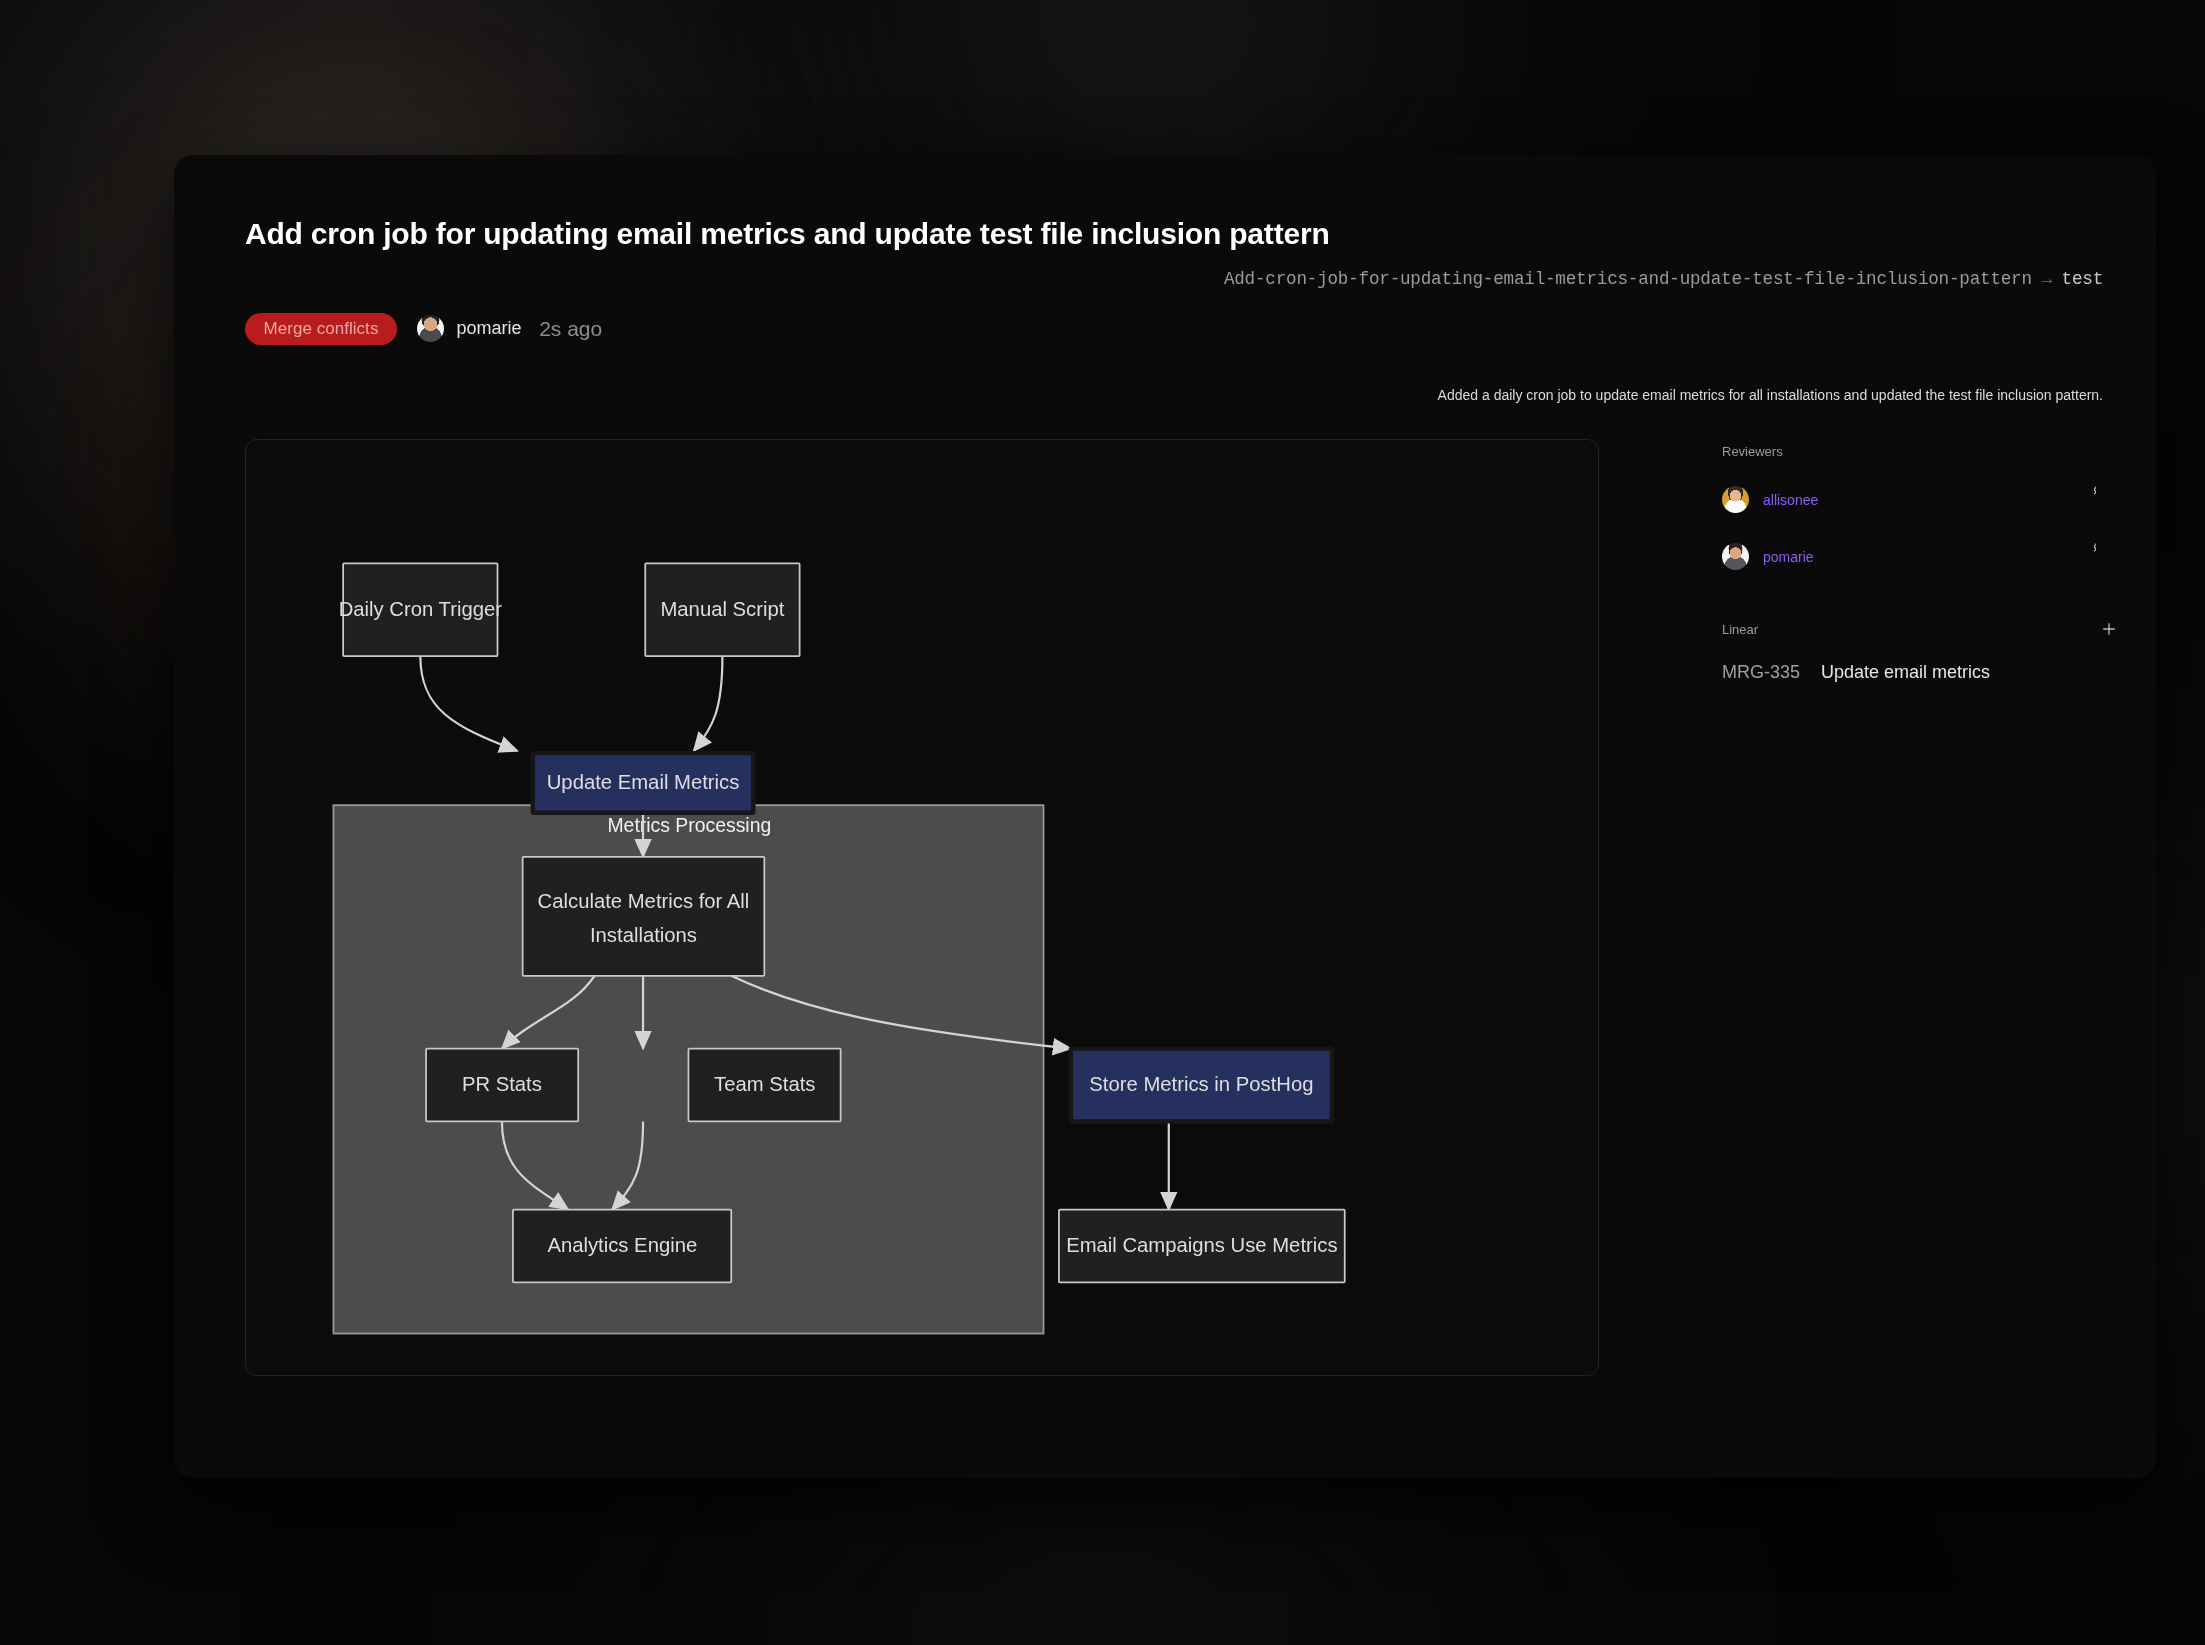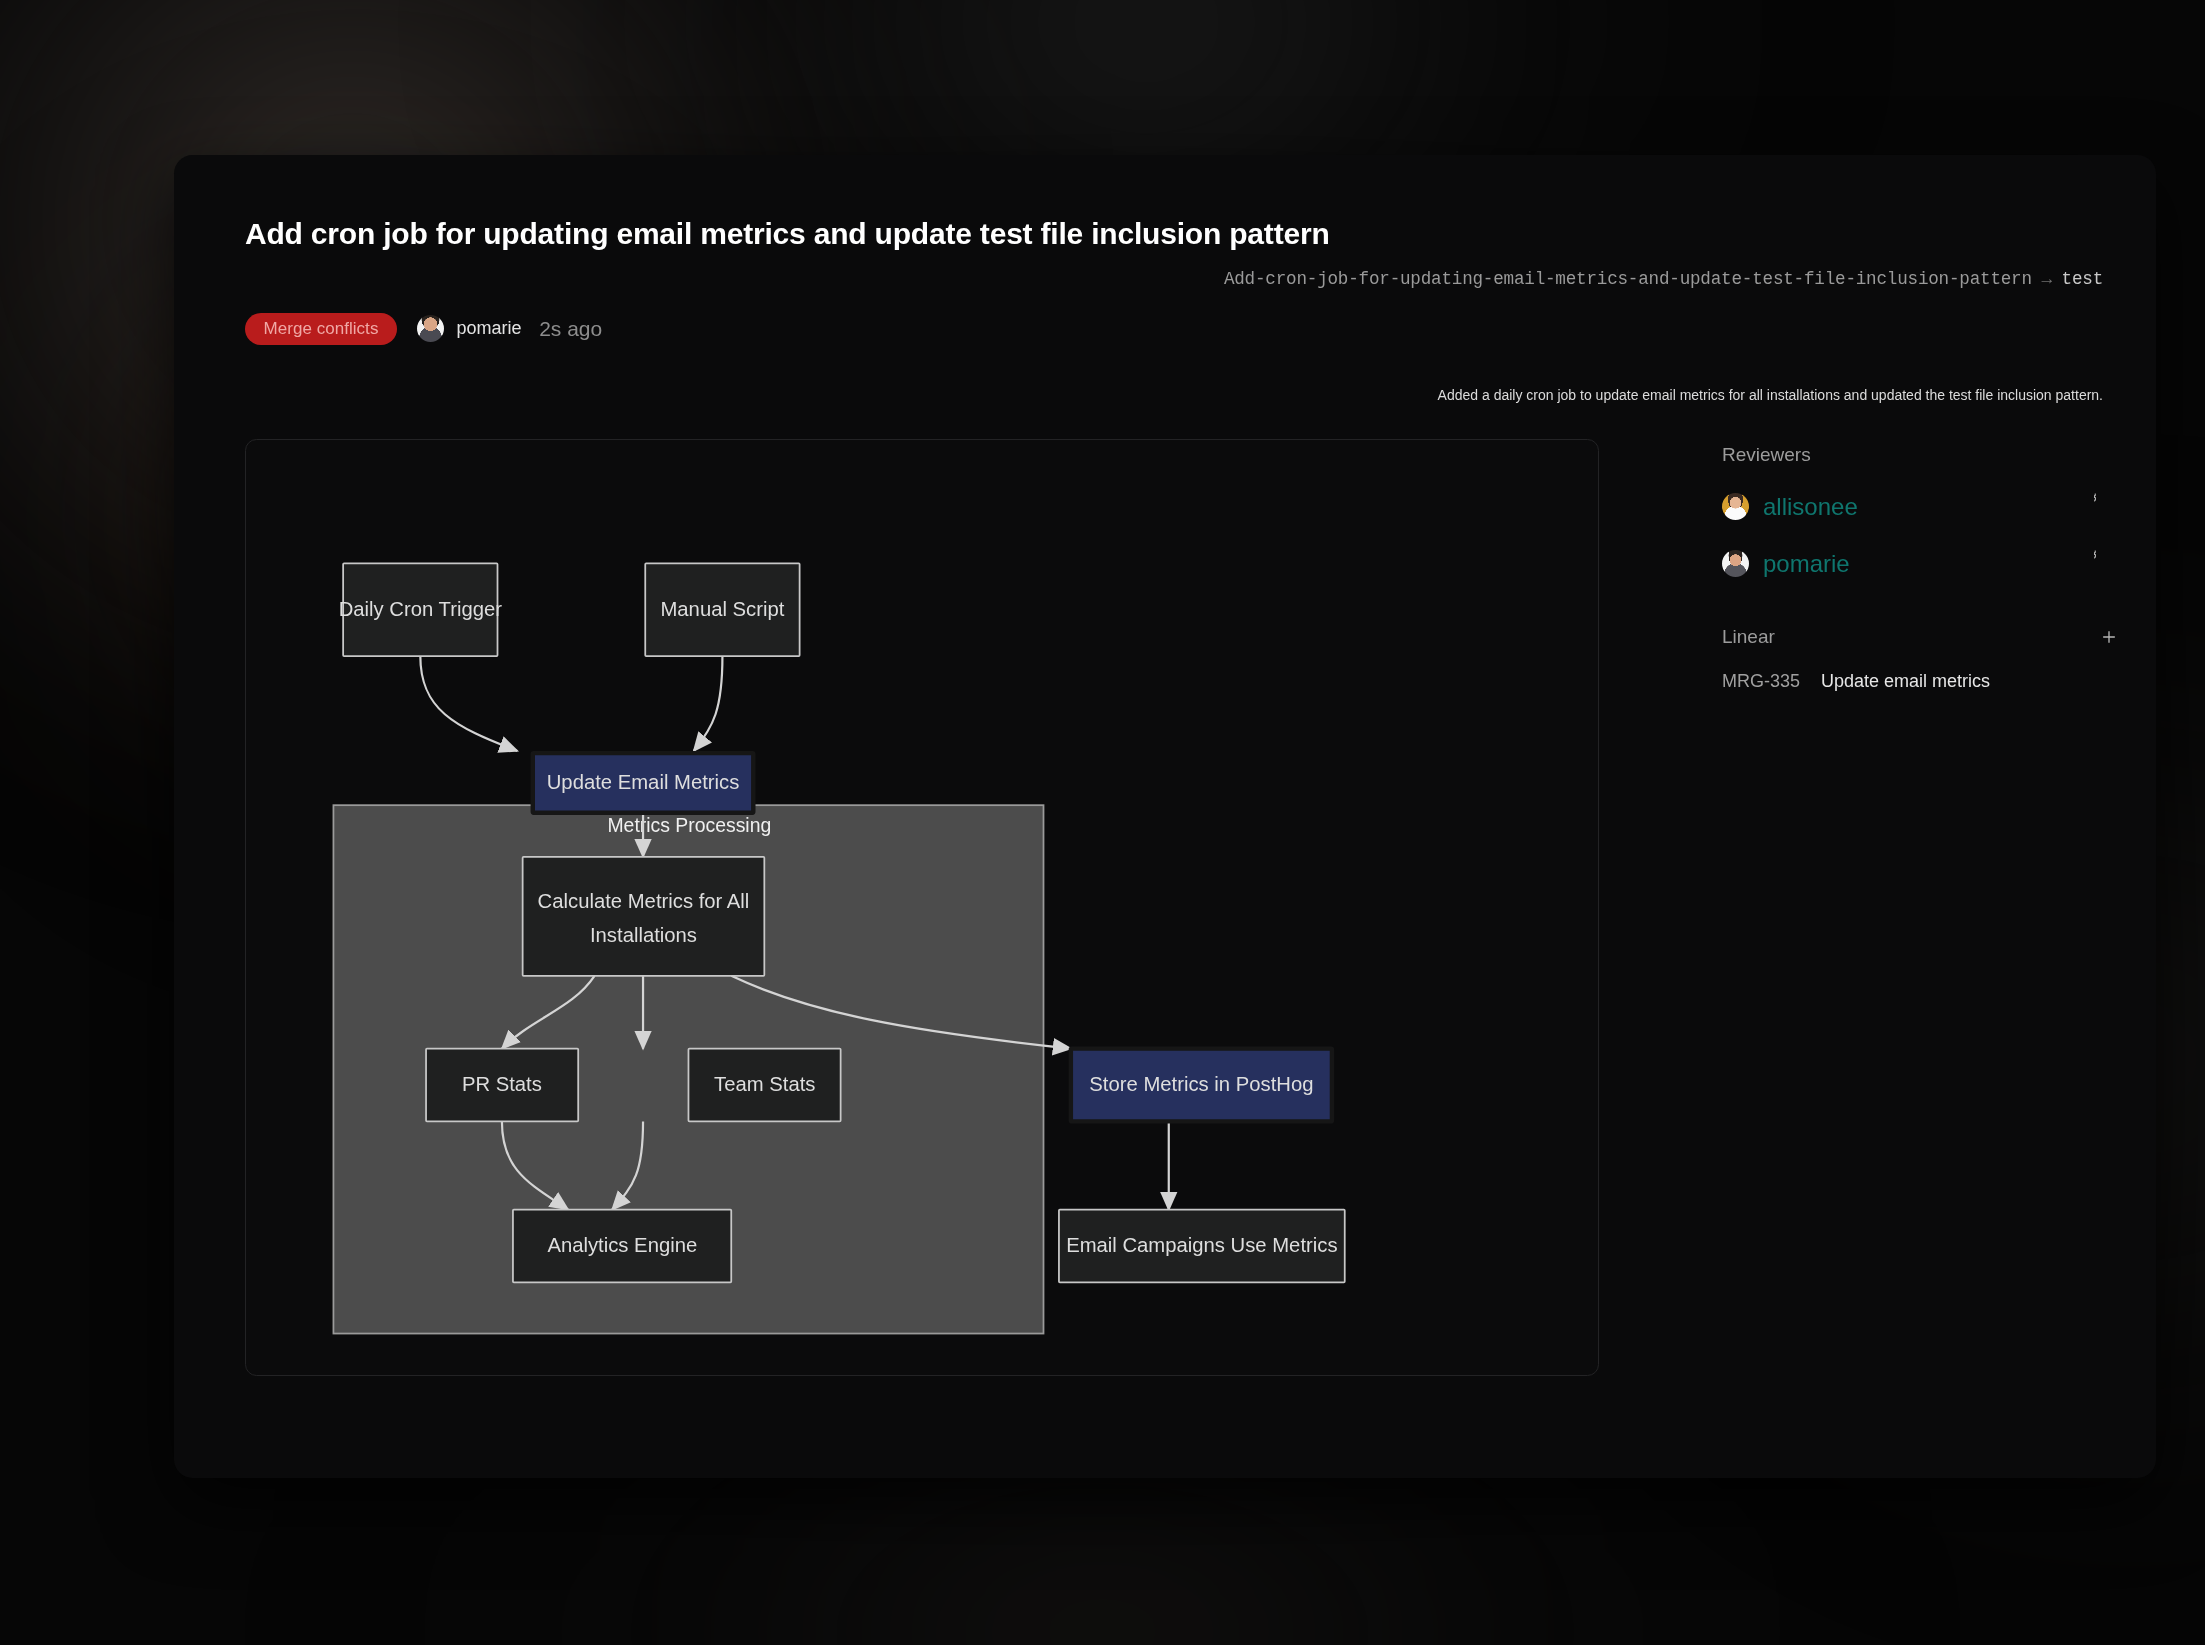--- a/index.html
+++ b/index.html
@@ -170,21 +170,21 @@
   .edge-head { fill: #d4d4d4; }
 
   
   #pr-sidebar {
     margin-left: 123px;
     width: 397px;
     padding-top: 5.3px;
     flex: 0 0 auto;
   }
   .side-heading {
-    font-size: 19px;
+    font-size: 13px;
     color: #9c9c9c;
     margin-bottom: 20px;
   }
   .side-heading-row {
     display: flex;
     align-items: center;
     justify-content: space-between;
   }
   .reviewer-row {
     display: flex;
@@ -216,22 +216,22 @@
     background: #000;
     display: flex; align-items: center; justify-content: center;
   }
   .rv-avatar.bot::after {
     content: "";
     width: 16px; height: 16px;
     background: #fff;
     border-radius: 3.1px;
   }
   .rv-name {
-    font-size: 24px;
-    color: #0f766e;
+    font-size: 14px;
+    color: #8b5cf6;
     flex: 1 1 auto;
   }
   .rv-status { flex: 0 0 auto; width: 25px; height: 25px; }
   .dashed-circle {
     width: 21px; height: 21px;
     border-radius: 50%;
     border: 1.8px dashed #b9b9b9;
   }
   .linear-section { margin-top: 42px; }
   .plus-icon { width: 20px; height: 20px; }

